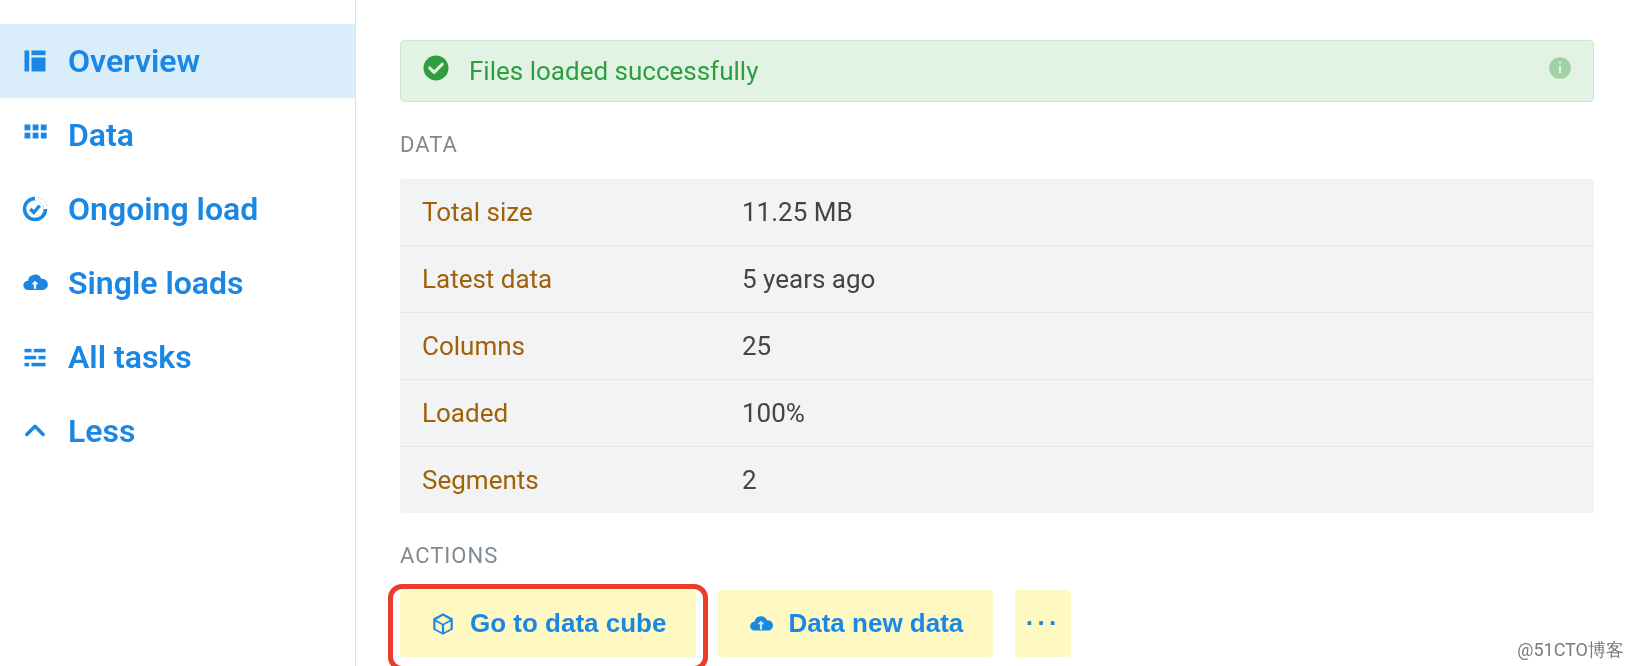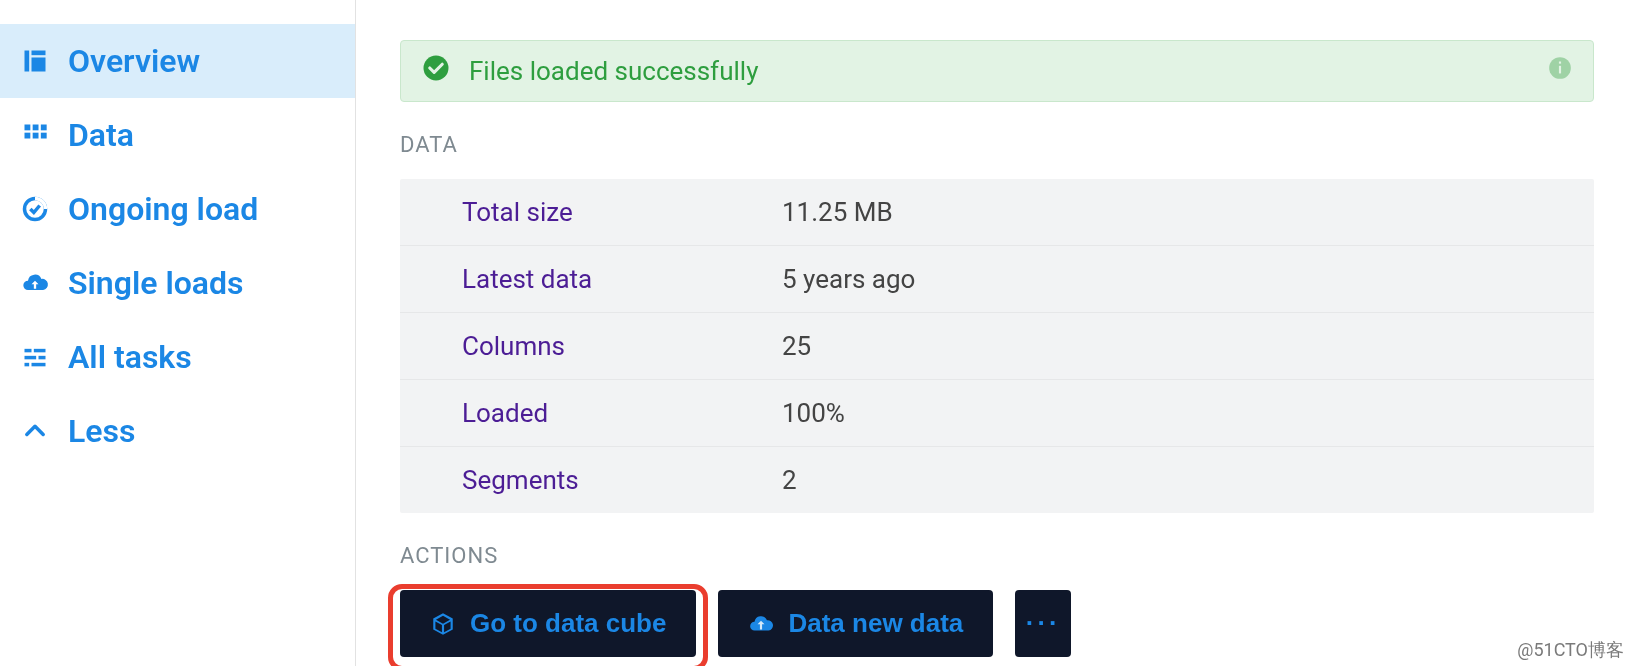--- a/index.html
+++ b/index.html
@@ -81,33 +81,32 @@
     color: #444;
   }
   .data-row {
     display: flex;
     border-bottom: 1px solid #e6e7e8;
     padding: 18px 22px;
   }
   .data-row:last-child { border-bottom: none; }
   .data-key {
     width: 320px;
-    color: #4c1d95;
-    margin-left: 40px;
+    color: #a16207;
   }
   .data-val {
     color: #444;
   }
   .actions-row {
     display: flex;
     gap: 22px;
     align-items: stretch;
   }
   .btn {
-    background: #0f172a;
+    background: #fef9c3;
     color: #1b87e5;
     font-size: 26px;
     font-weight: 600;
     border: none;
     border-radius: 4px;
     padding: 18px 30px;
     display: flex;
     align-items: center;
     gap: 14px;
     cursor: pointer;

